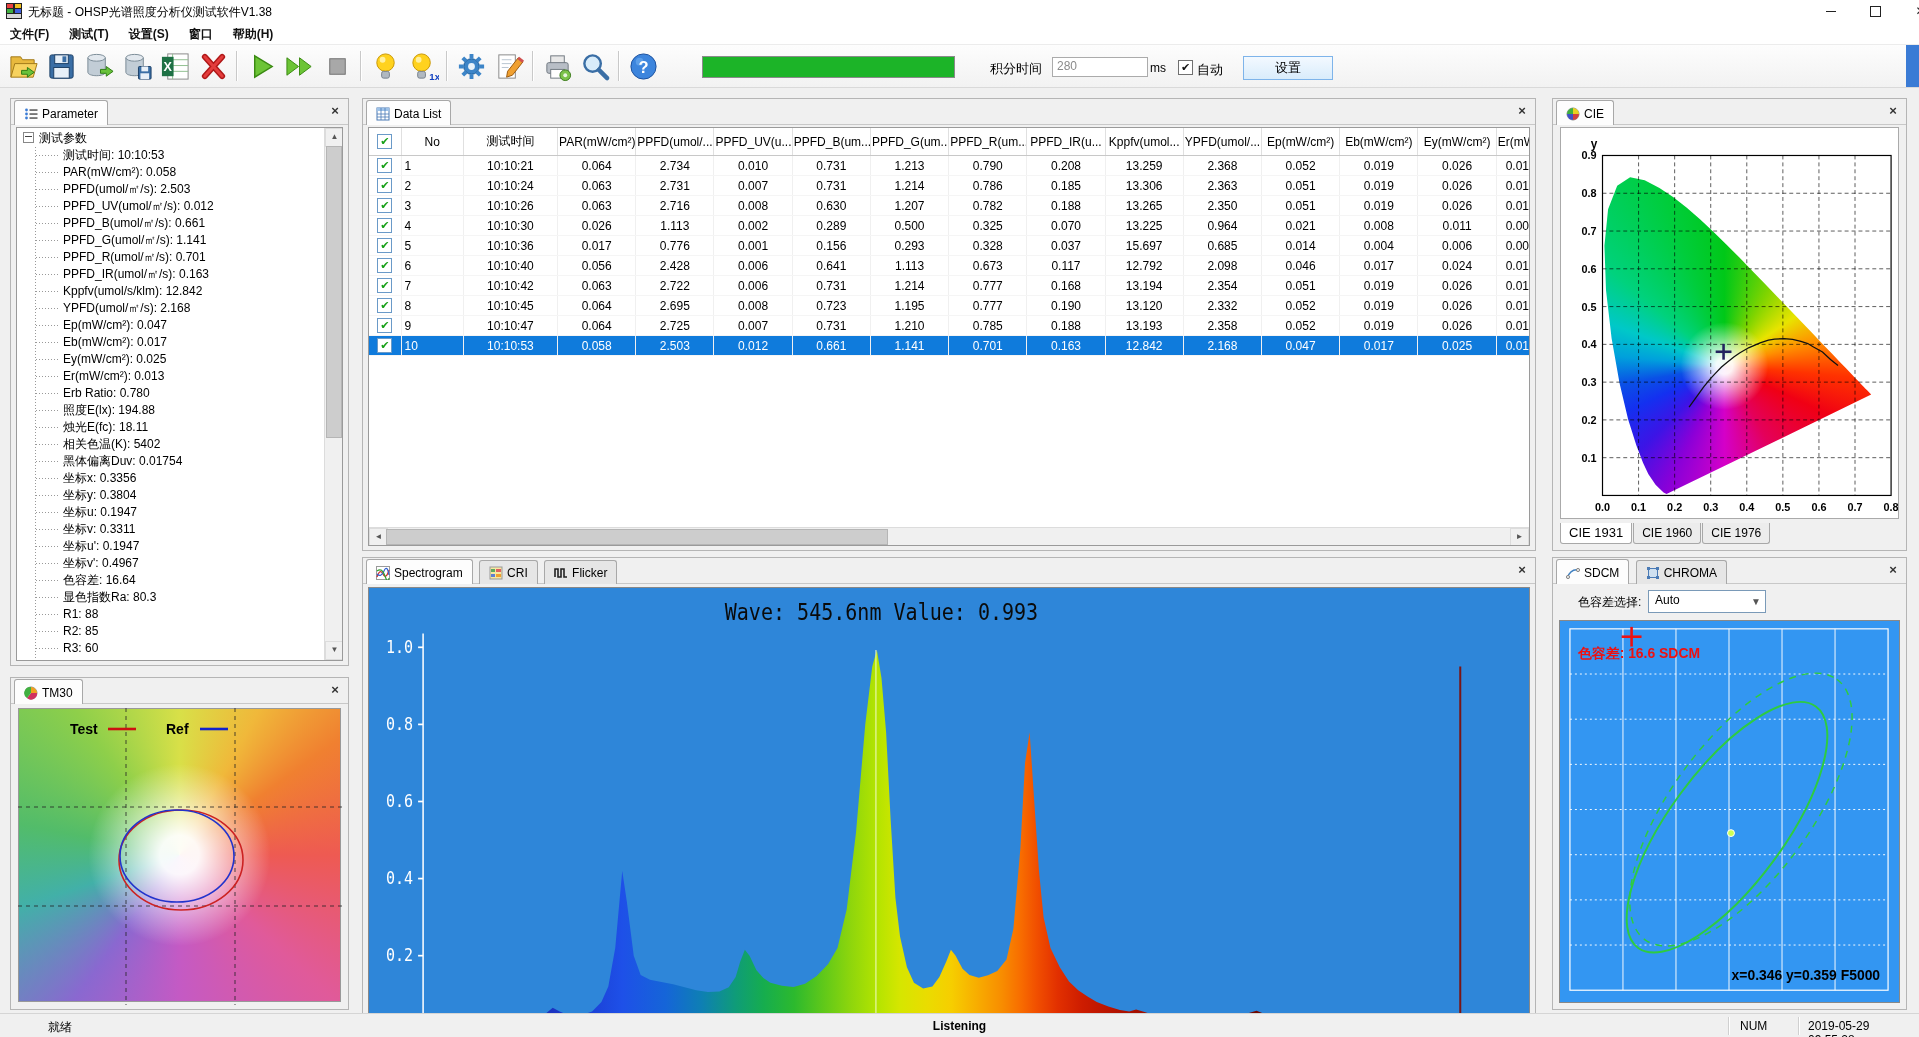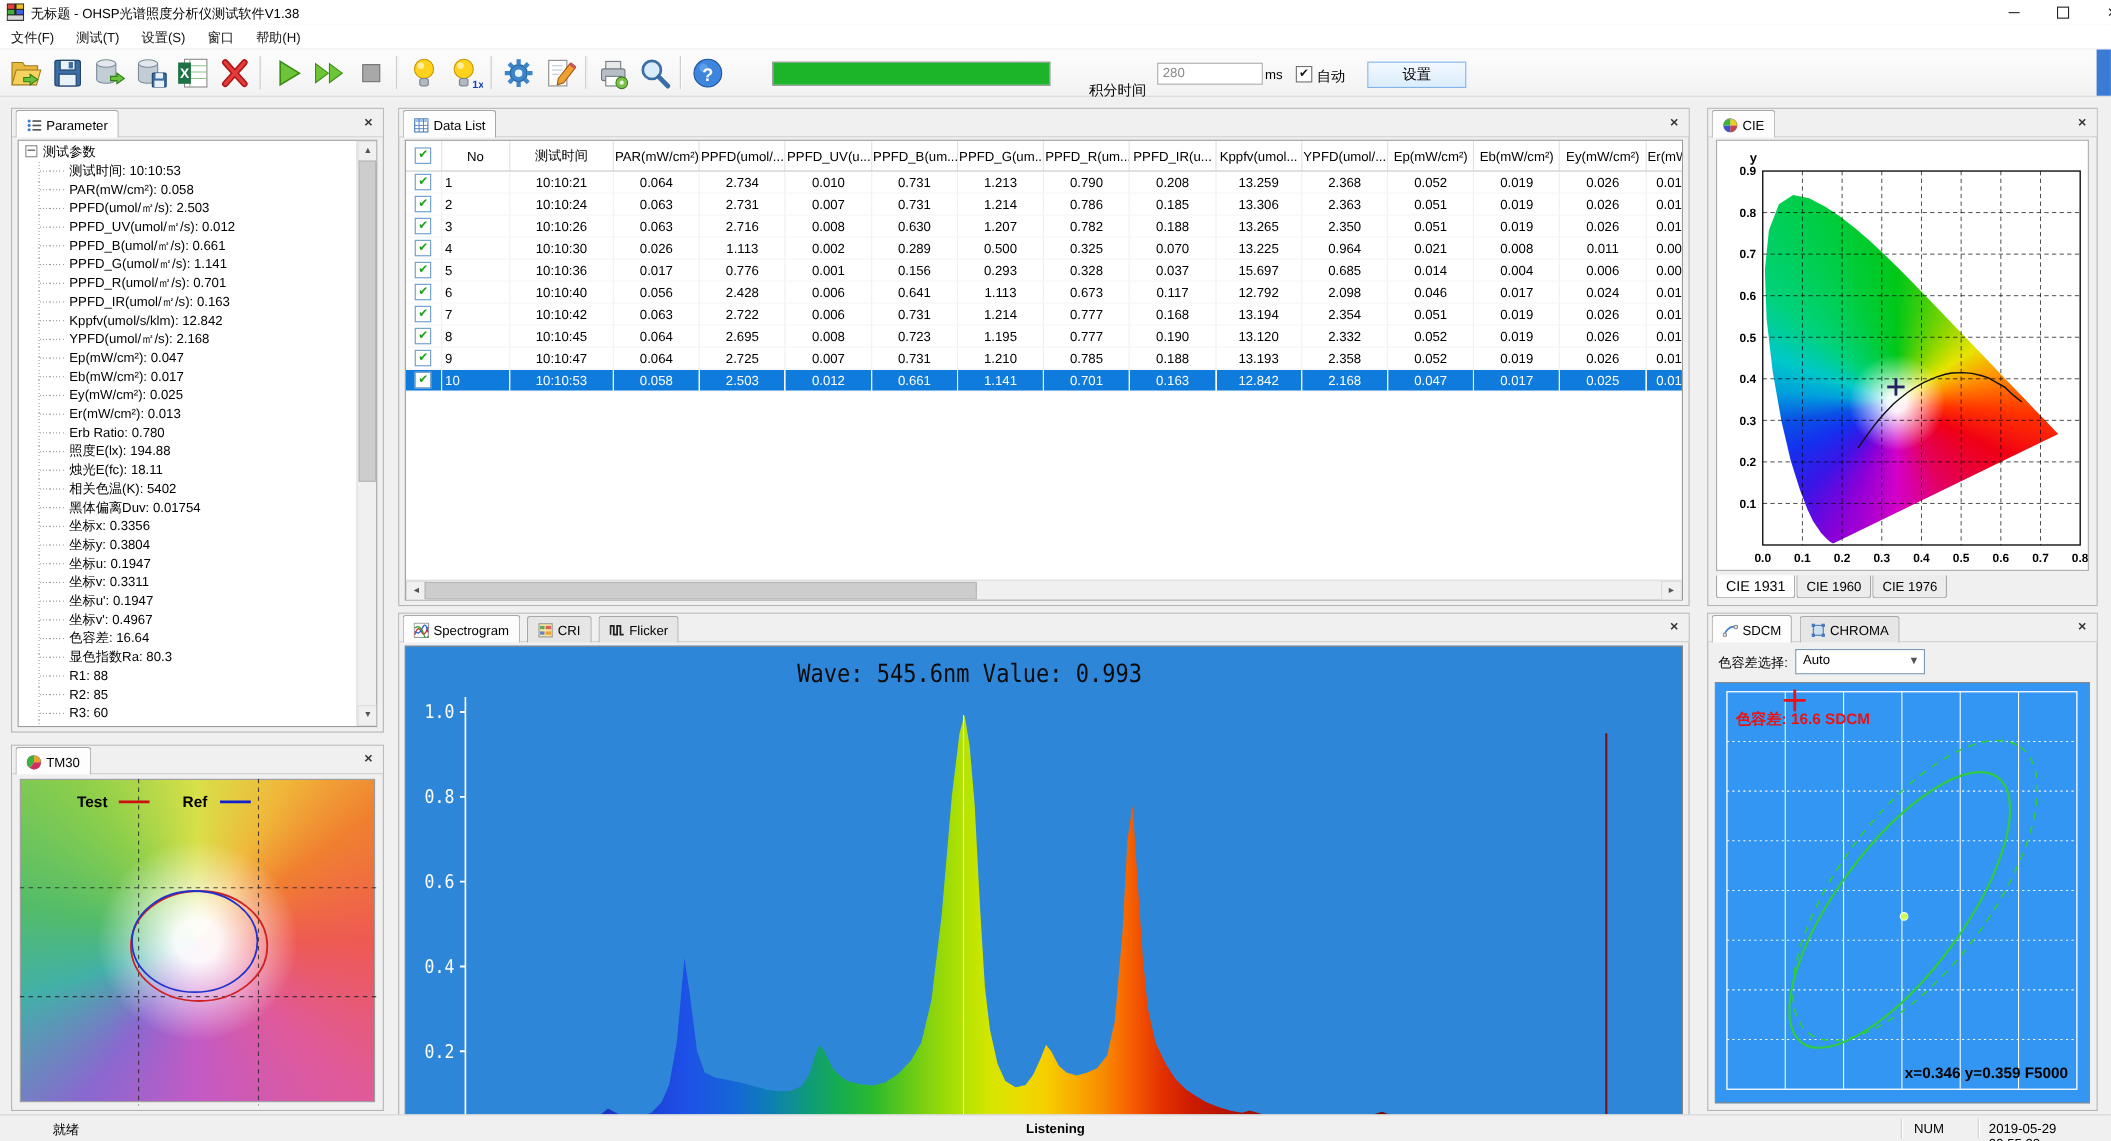--- a/index.html
+++ b/index.html
@@ -5,30 +5,30 @@
   html,body{margin:0;padding:0;width:1919px;height:1037px;overflow:hidden;
     font-family:"Liberation Sans","DejaVu Sans",sans-serif;font-size:12px;background:#f0f0f0;color:#000;}
   
   #titlebar{position:absolute;left:0;top:0;width:100%;height:22px;background:#ffffff;border-bottom:1px solid #e9e9e9;padding-left:24px;}
   #title-icon{position:absolute;left:6px;top:3px;width:16px;height:16px;}
   #title-text{position:absolute;left:28px;top:4px;font-size:12px;color:#000;white-space:nowrap;}
   .wctl{position:absolute;top:0;width:45px;height:22px;text-align:center;line-height:22px;color:#222;}
   #btn-min{right:90px;} #btn-max{right:45px;} #btn-close{right:0;}
   #btn-min .bar{display:inline-block;width:10px;height:1px;background:#222;vertical-align:middle;}
   #btn-max .box{display:inline-block;width:9px;height:9px;border:1px solid #222;vertical-align:middle;}
-  #menubar{position:absolute;left:0;top:22px;width:100%;height:22px;background:#ffffff;border-bottom:1px solid #ececec;}
+  #menubar{position:absolute;left:0;top:22px;width:100%;height:22px;background:#ffffff;border-bottom:1px solid #ececec;font-weight:bold;}
   .menu-item{display:inline-block;padding:4px 10px 0 10px;height:18px;color:#111;}
   #toolbar{position:absolute;left:0;top:45px;width:100%;height:42px;background:linear-gradient(#fdfdfd,#f2f2f2);border-bottom:1px solid #d9d9d9;}
   #toolbar-buttons{position:absolute;left:4px;top:2px;height:38px;display:flex;align-items:center;}
   .tbtn{width:38px;height:38px;display:flex;align-items:center;justify-content:center;}
   .tbtn svg{width:31px;height:31px;}
   .tsep{width:1px;height:30px;background:#c9c9c9;margin:0 4px;border-right:1px solid #fff;}
   #progressbar{position:absolute;left:702px;top:11px;width:251px;height:20px;border:1px solid #8a8a8a;background:#e8e8e8;}
   #progress-fill{height:100%;width:100%;}
-  #integ-label{position:absolute;left:990px;top:15px;font-size:13px;margin-top:13px;}
+  #integ-label{position:absolute;left:990px;top:15px;font-size:13px;}
   #integ-input{position:absolute;left:1052px;top:12px;width:86px;height:16px;border:1px solid #ababab;background:#fff;color:#8a8a8a;font-size:12px;padding:1px 4px;}
   #ms-label{position:absolute;left:1150px;top:16px;font-size:12px;}
   #auto-check{position:absolute;left:1178px;top:15px;width:13px;height:13px;border:1px solid #707070;background:#fff;text-align:center;line-height:12px;font-size:11px;color:#111;}
   #auto-label{position:absolute;left:1197px;top:16px;font-size:13px;}
   #settings-btn{position:absolute;left:1243px;top:11px;width:88px;height:22px;border:1px solid #7eb4ea;background:linear-gradient(#f3f9ff,#d9ecfb);text-align:center;line-height:21px;font-size:13px;}
   #dock-strip{position:absolute;right:0;top:44px;width:13px;height:64px;background:#3a7bd5;}
   
   .panel{position:absolute;background:#f0f0f0;border:1px solid #b5b5b5;box-sizing:border-box;}
   .tabstrip{position:relative;height:25px;background:#f0f0f0;border-bottom:1px solid #c8c8c8;}
   .tab{display:inline-flex;align-items:center;gap:4px;height:24px;padding:0 9px;border:1px solid #a8a8a8;border-bottom:none;margin-left:3px;margin-top:1px;background:#e6e6e6;border-radius:3px 3px 0 0;font-size:12px;vertical-align:bottom;}
@@ -65,21 +65,21 @@
   
   #spectro-chart{position:absolute;left:4px;top:3px;right:4px;bottom:3px;border:1px solid #888;}
   
   #cie-box{position:absolute;left:6px;top:2px;right:6px;bottom:30px;background:#fff;border:1px solid #aaa;}
   #cie-grad{position:absolute;}
   #cie-svg{position:absolute;left:0;top:0;width:100%;height:100%;}
   #cie-tabs{position:absolute;left:6px;bottom:4px;height:22px;}
   .cie-tab{display:inline-block;height:20px;padding:0 8px;border:1px solid #a8a8a8;background:#ececec;line-height:20px;font-size:12px;margin-right:1px;border-radius:0 0 3px 3px;border-top:none;}
   .cie-tab.active{background:#fff;font-size:13px;}
   
-  #sdcm-controls{position:absolute;left:0;top:0;right:0;height:34px;padding-left:23px;}
+  #sdcm-controls{position:absolute;left:16px;top:0;right:0;height:34px;padding-left:23px;}
   #sdcm-sel-label{position:absolute;left:8px;top:10px;font-size:12px;}
   #sdcm-select{position:absolute;left:78px;top:6px;width:110px;height:21px;border:1px solid #7a9ab8;background:#fff;line-height:19px;padding-left:6px;font-size:12px;}
   #sdcm-select .chev{position:absolute;right:4px;top:1px;color:#555;font-size:10px;}
   #sdcm-chart{position:absolute;left:5px;top:36px;right:5px;bottom:5px;border:1px solid #888;}
   
   #tm30-grad{position:absolute;left:6px;top:4px;right:6px;bottom:6px;border:1px solid #999;}
   #tm30-svg{position:absolute;left:6px;top:4px;}
   
   #statusbar{position:absolute;left:0;top:1013px;width:100%;height:24px;background:#f0f0f0;border-top:1px solid #d5d5d5;}
   #status-left{position:absolute;left:8px;top:5px;margin-left:40px;}

